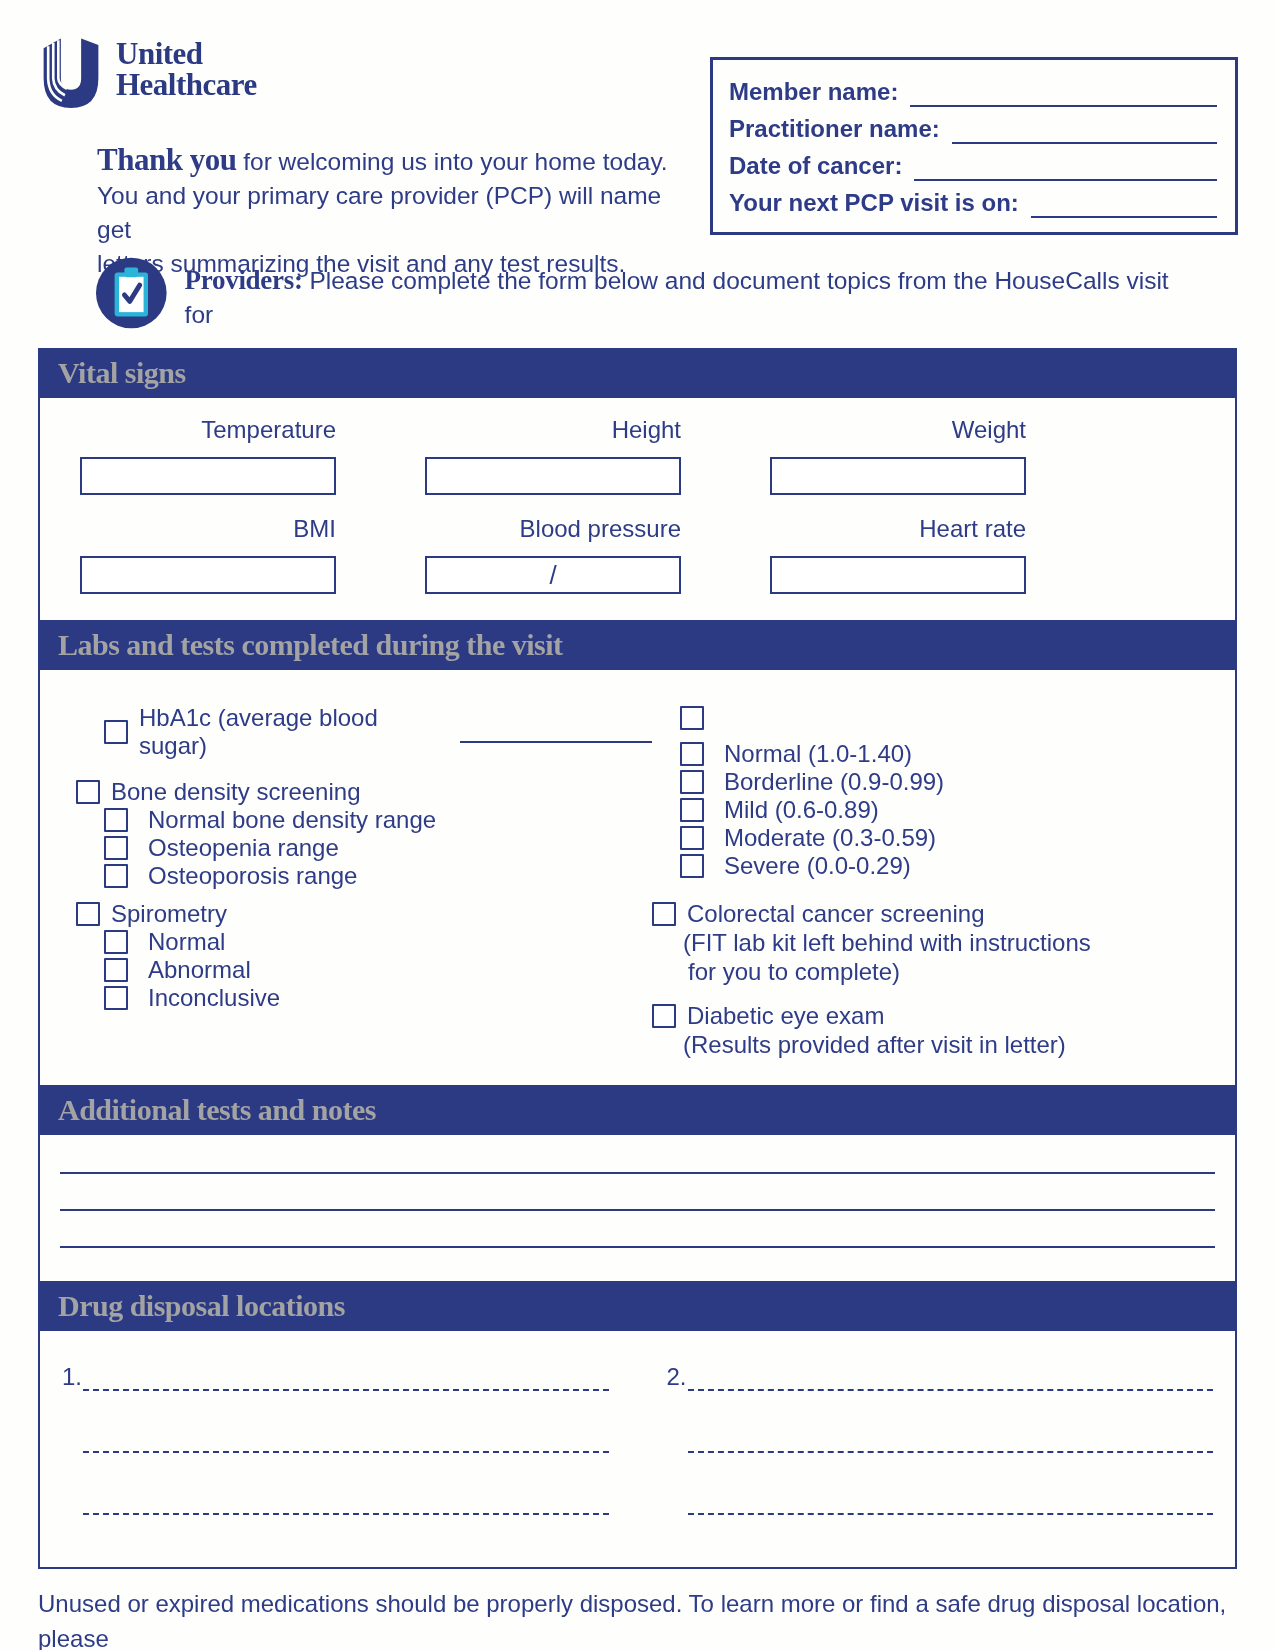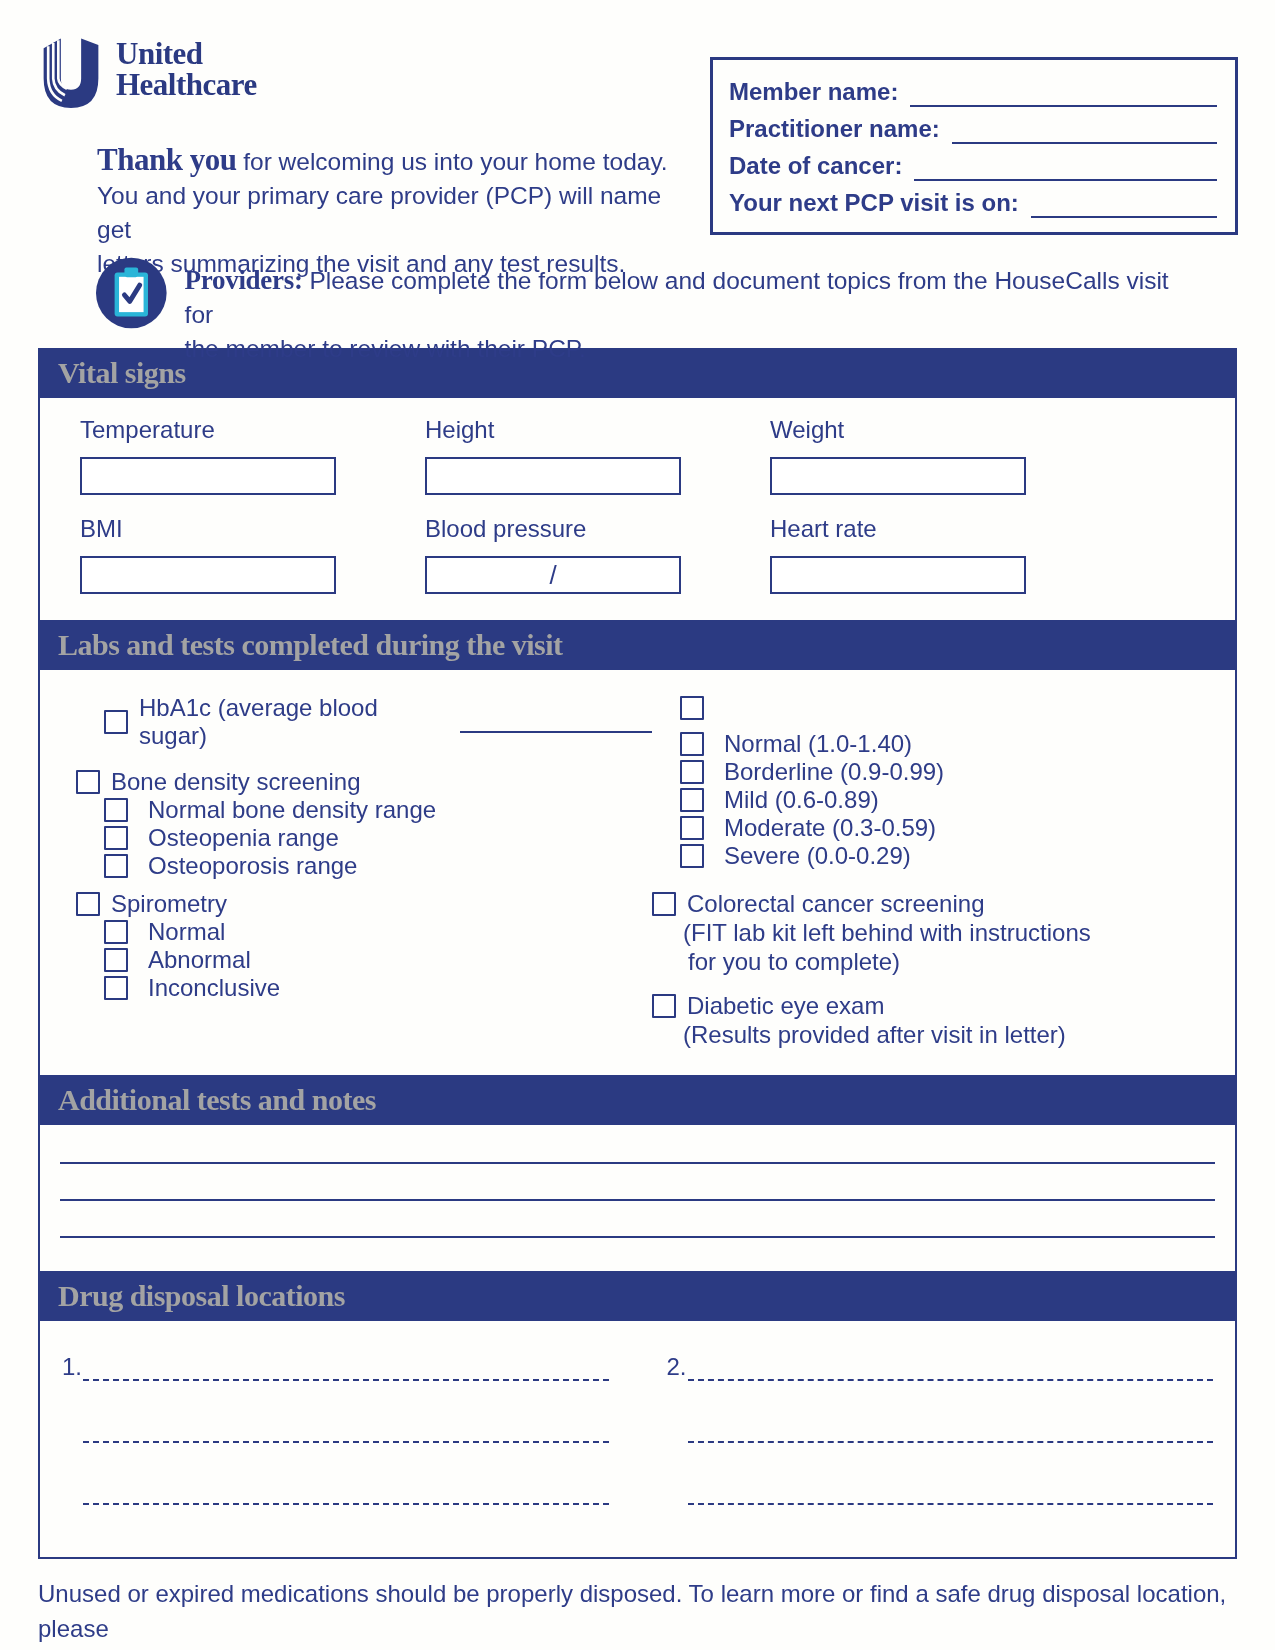--- a/index.html
+++ b/index.html
@@ -27,35 +27,35 @@
   .prov-text{font-size:24.5px;line-height:34px;padding-top:7px;}
   .prov-text .lead{font-family:"Liberation Serif",serif;font-weight:bold;font-size:27px;letter-spacing:-0.3px;}
 
   
   .main{margin:0 38px;width:1199px;box-sizing:border-box;border:2px solid var(--navy);border-top:none;background:var(--paper);}
   .bar{height:50px;background:var(--navy);color:#a3a3a3;display:flex;align-items:center;padding-left:20px;
        font-family:"Liberation Serif",serif;font-weight:bold;font-size:30px;letter-spacing:-0.5px;
        margin:0 -2px;}
   
   .vital-grid{display:grid;grid-template-columns:256px 256px 256px;column-gap:89px;row-gap:20px;padding:18px 0 26px 40px;}
-  .field-label{display:block;font-size:24px;margin-bottom:13px;}
+  .field-label{display:block;font-size:24px;margin-bottom:13px;text-align:right;}
   .field-box{width:256px;height:38px;box-sizing:border-box;border:2px solid var(--navy);background:#fff;
              display:flex;align-items:center;justify-content:center;font-size:26px;}
   
   .labs-content{display:flex;padding:16px 0 26px 36px;}
   .labs-left{width:576px;flex:none;}
   .labs-right{flex:1;padding-right:20px;}
   .cbrow{display:flex;align-items:center;min-height:28px;font-size:24px;}
   .cb{width:20px;height:20px;flex:none;border:2px solid var(--navy);border-radius:1px;background:#fff;}
   .cbrow.parent .cb{margin-right:11px;}
   .cbrow.child{margin-left:28px;}
   .cbrow.child .cb{margin-right:20px;}
   .wline{display:inline-block;width:195px;height:20px;border-bottom:2px solid var(--navy);margin-left:12px;}
   .cb-note{margin-left:31px;font-size:24px;line-height:29px;}
-  .mt6{margin-top:8px;padding-left:28px;}.mt8{margin-top:8px;}.mt10{margin-top:10px;}.mt16{margin-top:16px;}
+  .mt6{margin-top:18px;padding-left:28px;}.mt8{margin-top:8px;}.mt10{margin-top:10px;}.mt16{margin-top:16px;}
   .mt18{margin-top:18px;}.mt20{margin-top:20px;}
   
   .notes-content{padding:0 20px 33px;}
   .note-line{border-bottom:2px solid var(--navy);}
   .note-line.first{height:37px;}
   .note-line.rest{height:35px;}
   
   .drug-content{display:grid;grid-template-columns:1fr 1fr;column-gap:58px;padding:0 22px 52px;}
   .drow{display:flex;align-items:flex-end;height:34px;margin-top:28px;font-size:24px;}
   .drow.first{margin-top:26px;}
@@ -115,21 +115,20 @@
       <svg width="74" height="74" viewBox="0 0 74 74">
         <circle cx="37" cy="37" r="36" fill="#2b3a82"></circle>
         <rect x="30" y="11" width="14" height="10" rx="2" fill="#2ab5d8"></rect>
         <rect x="20" y="16" width="34" height="45" rx="3" fill="#2ab5d8"></rect>
         <rect x="24.5" y="20.5" width="25" height="36" fill="#ffffff"></rect>
         <rect x="31" y="13" width="12" height="8" rx="1.5" fill="#2ab5d8"></rect>
         <path d="M30 39 L35.5 45.5 L45.5 29" stroke="#2b3a82" stroke-width="5" fill="none" stroke-linecap="round" stroke-linejoin="round"></path>
       </svg>
       <div class="prov-text">
         <span class="lead">Providers:</span><span> Please complete the form below and document topics from the HouseCalls visit for</span><br>
-        <span>the member to review with their PCP.</span>
       </div>
     </div>
   </div>
 
   <div class="main">
 
     <div class="bar">
       <span>Vital signs</span>
     </div>
     <div class="vital-grid">

